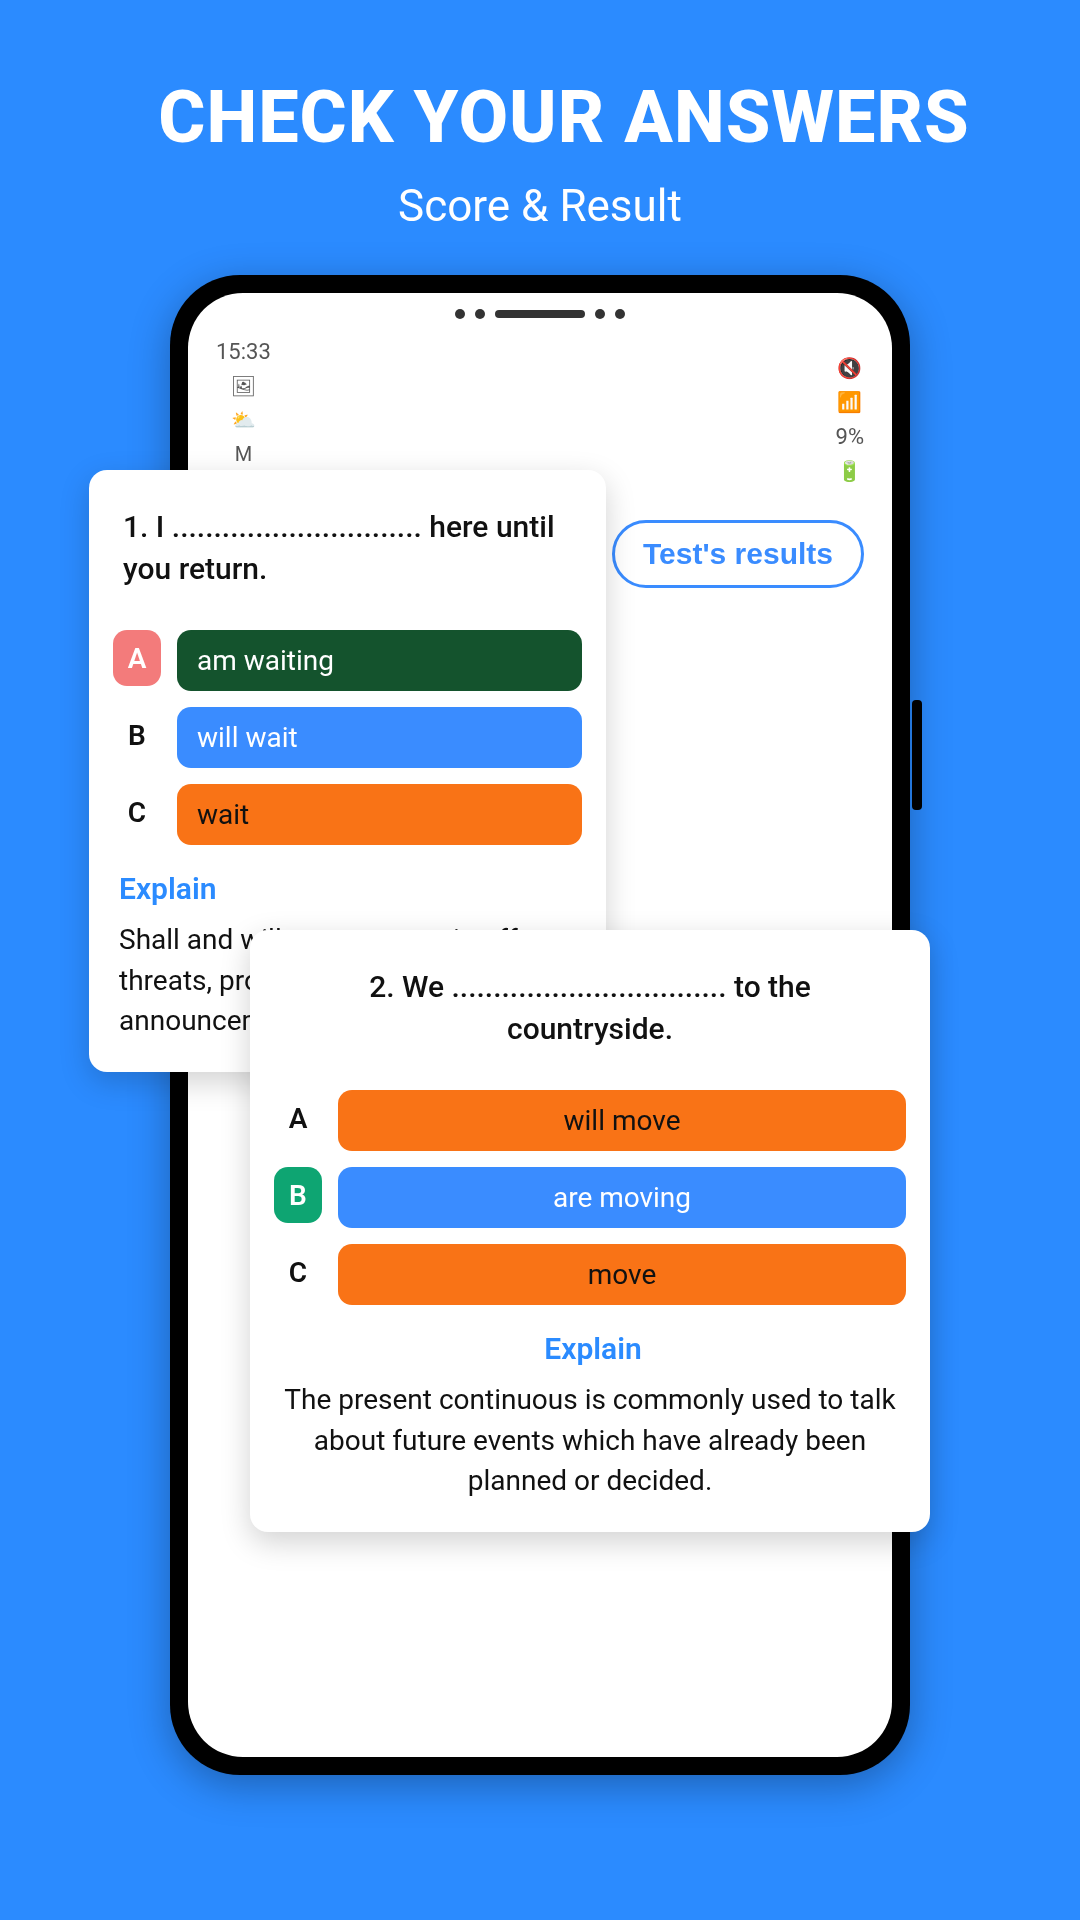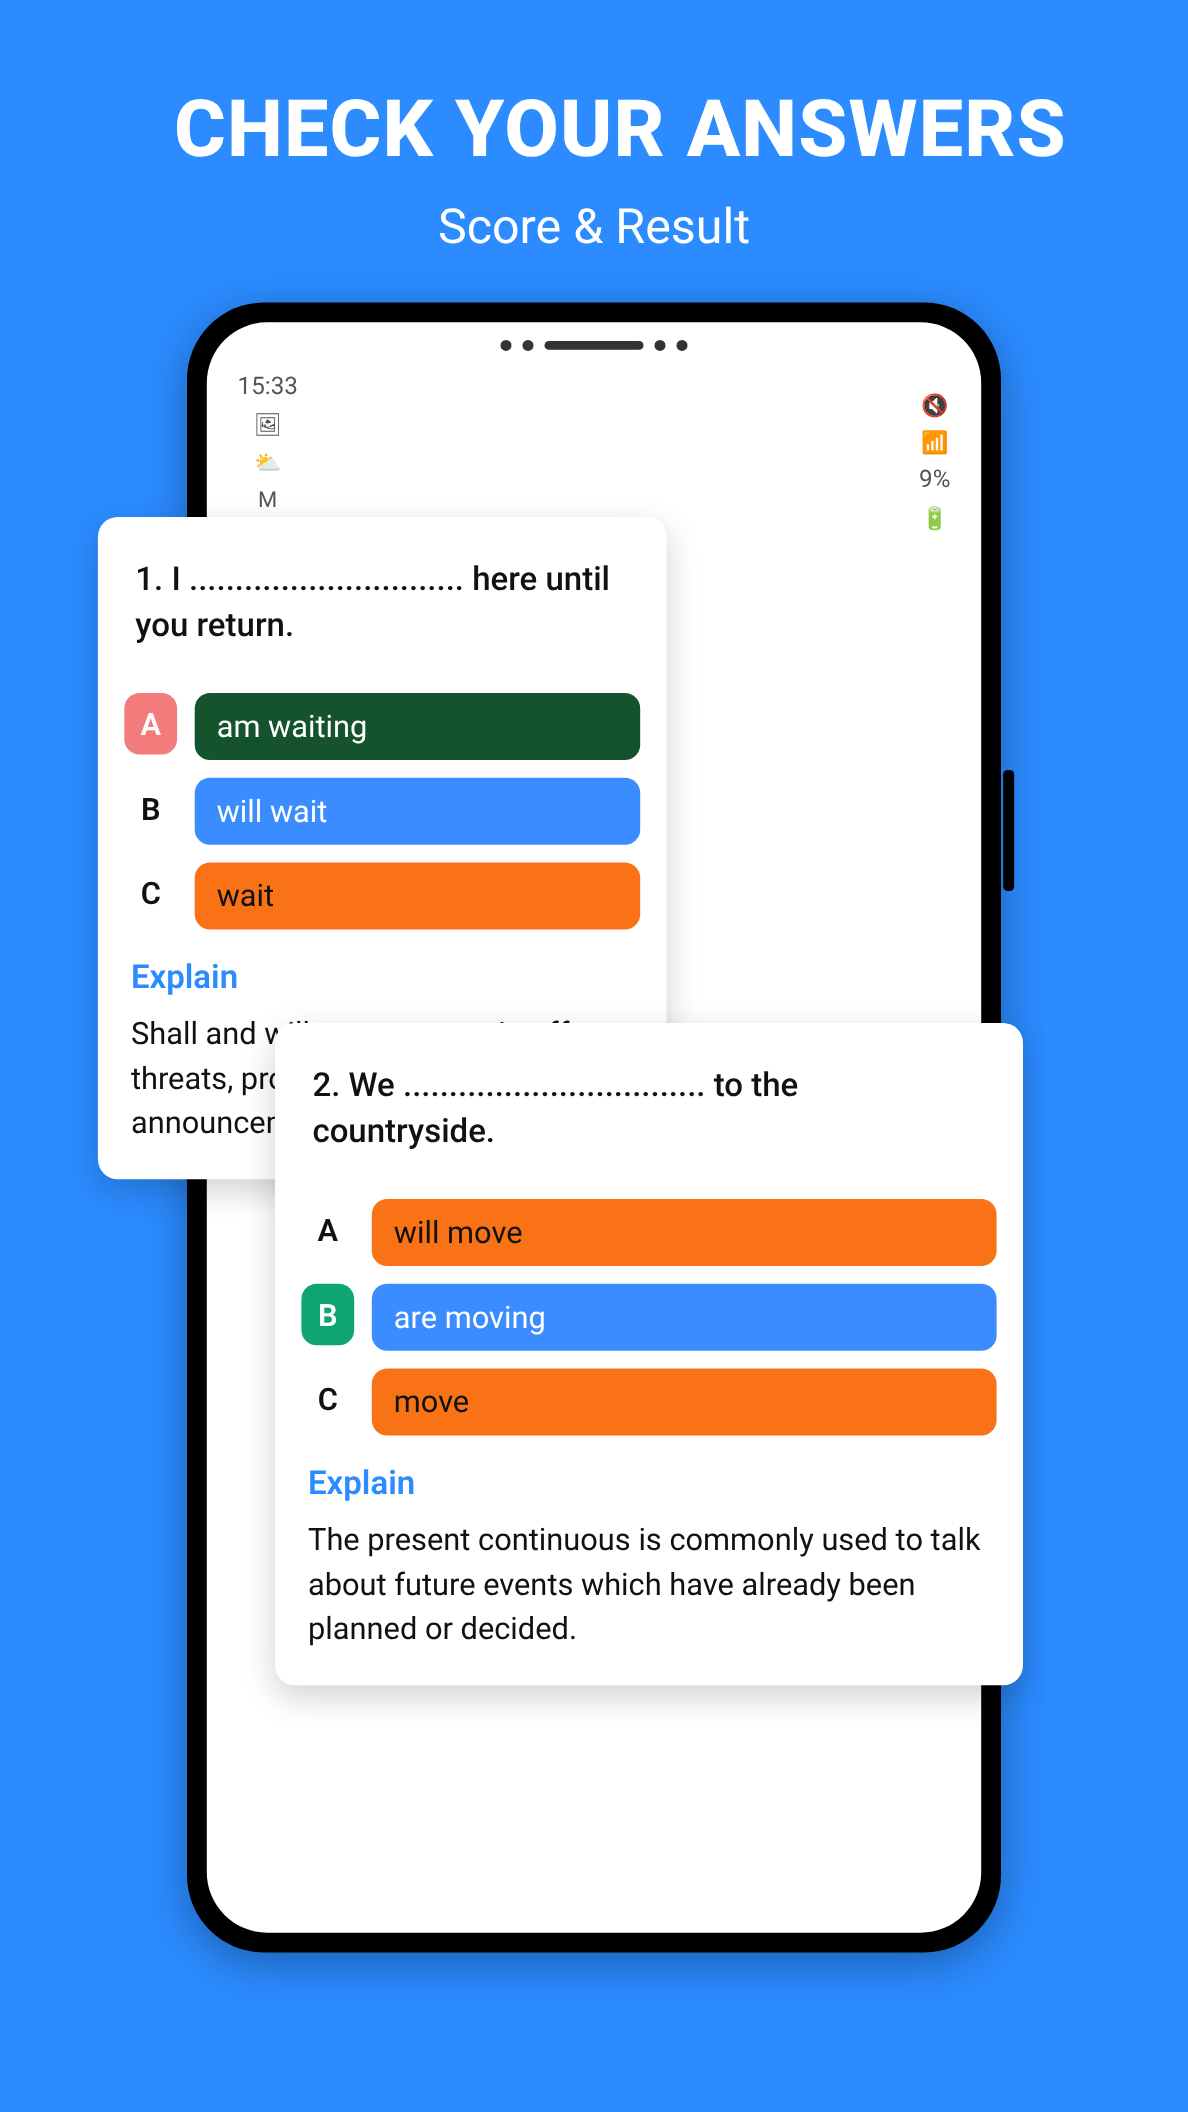--- a/index.html
+++ b/index.html
@@ -91,21 +91,21 @@
   }
 
   .q-card {
     position: absolute;
     background: #fff;
     border-radius: 18px;
     box-shadow: 0 10px 30px rgba(0,0,0,0.18);
     padding: 22px 24px 30px 24px;
   }
   .q1 { top: 470px; left: 44px; width: 517px; margin-left: 45px; }
-  .q2 { top: 930px; left: 250px; width: 680px; }
+  .q2 { top: 930px; left: 250px; width: 680px; text-align: center; }
 
   .q-text {
     background: #fff;
     border-radius: 14px;
     padding: 14px 10px 24px 10px;
     font-size: 30px;
     font-weight: 500;
     color: #111;
     line-height: 1.4;
   }
@@ -197,20 +197,21 @@
         <span class="status-icon">📶</span>
         <span>9%</span>
         <span class="status-icon">🔋</span>
       </div>
     </div>
     <div class="app-header">
       <div class="header-left">
         <span class="back-arrow">←</span>
         <span class="header-title">Review Part 2</span>
       </div>
+      <button class="results-btn">Test's results</button>
     </div>
   </div>
 </div>
 
 <div class="q-card q1">
   <div class="q-text">1. I .............................. here until you return.</div>
 
   <div class="opt-row">
     <div class="opt-letter wrong">A</div>
     <div class="opt-text wrong">am waiting</div>

